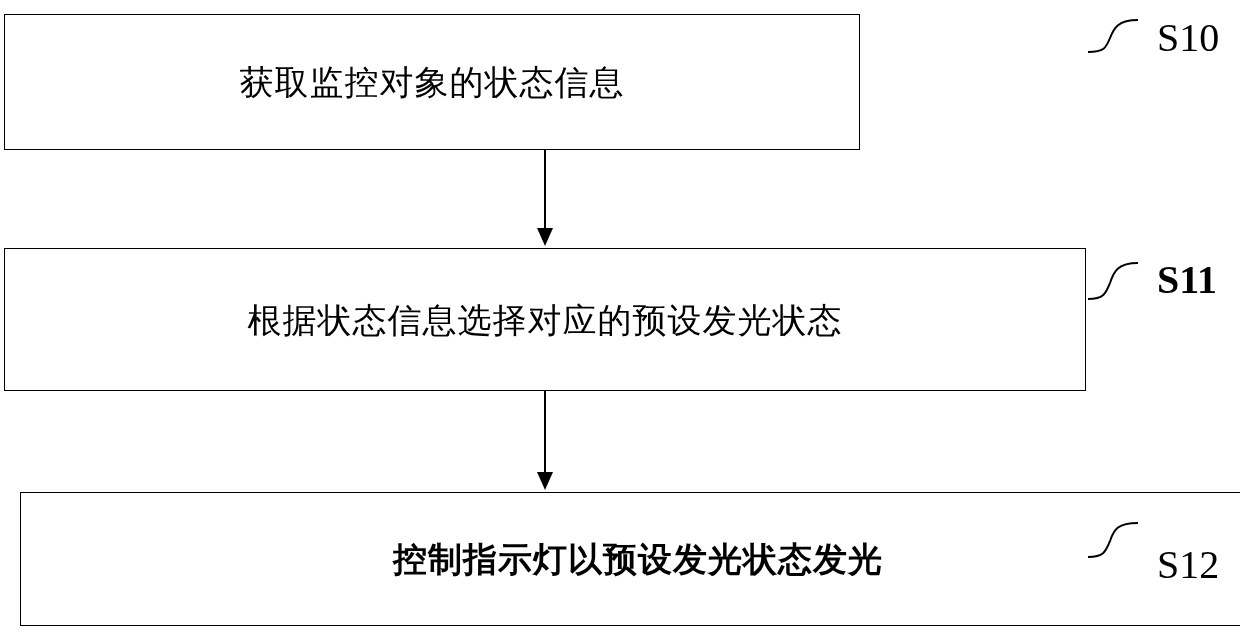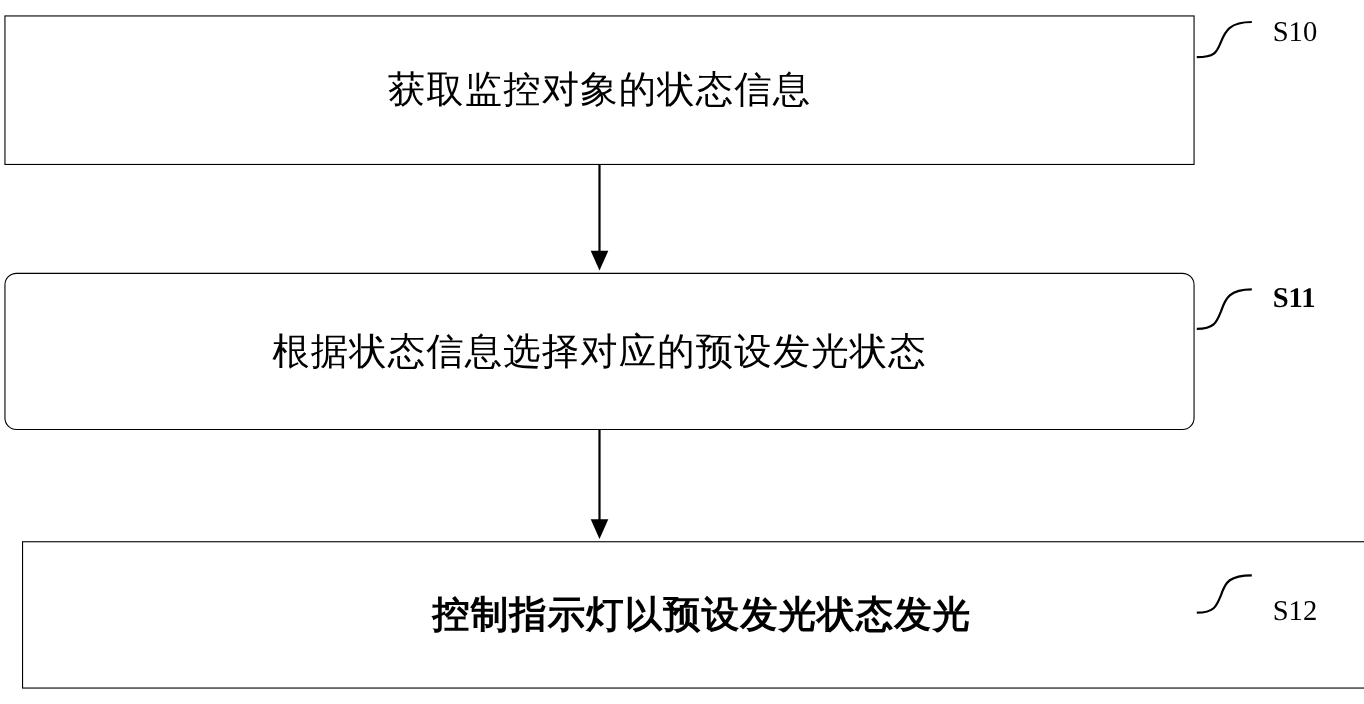--- a/index.html
+++ b/index.html
@@ -30,37 +30,37 @@
   }
   .step-text {
     font-family: "DejaVu Sans", "Liberation Sans", sans-serif;
     font-size: 34px;
     line-height: 1;
     color: #000000;
     letter-spacing: 1px;
     white-space: nowrap;
   }
   
-  #box-s10 { left: 4px;  top: 14px;  width: 1082px; height: 136px; }
-  #box-s11 { left: 4px;  top: 248px; width: 1082px; height: 143px; border-radius: 11px; }
+  #box-s10 { left: 4px;  top: 14px;  width: 856px; height: 136px; }
+  #box-s11 { left: 4px;  top: 248px; width: 1082px; height: 143px; }
   #box-s12 { left: 20px;  top: 492px; width: 1236px; height: 134px; font-weight: bold; }
 
   
   .connector {
     position: absolute;
     width: 40px;
   }
   #conn-1 { left: 525px; top: 150px; height: 98px; }
   #conn-2 { left: 525px; top: 391px; height: 101px; }
 
   
   .step-label {
     position: absolute;
     font-family: "Liberation Serif", "DejaVu Serif", serif;
-    font-size: 26px;
+    font-size: 40px;
     color: #000000;
     white-space: nowrap;
   }
   #label-s10 { left: 1157px; top: 14px; }
   #label-s11 { left: 1157px; top: 256px; font-weight: bold; }
   #label-s12 { left: 1157px; top: 517px; margin-top: 24px; }
 
   .leader {
     position: absolute;
     width: 72px;

